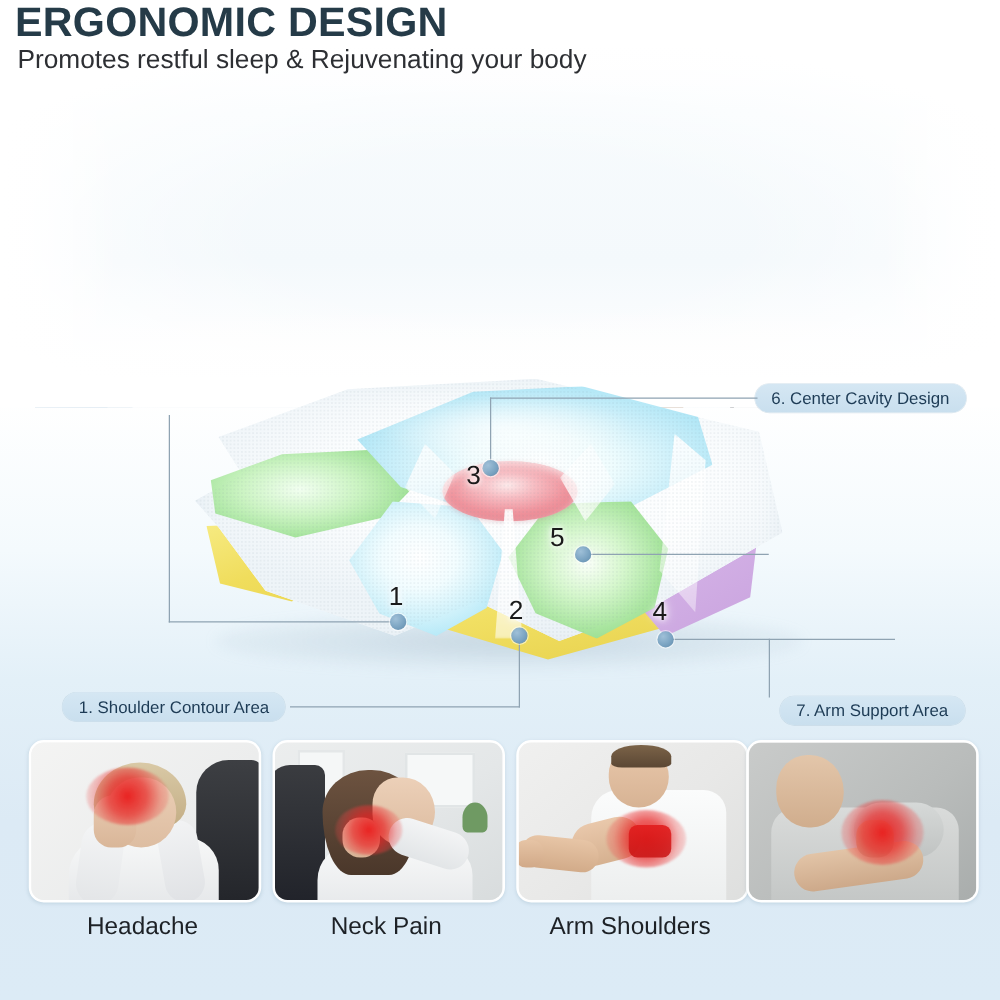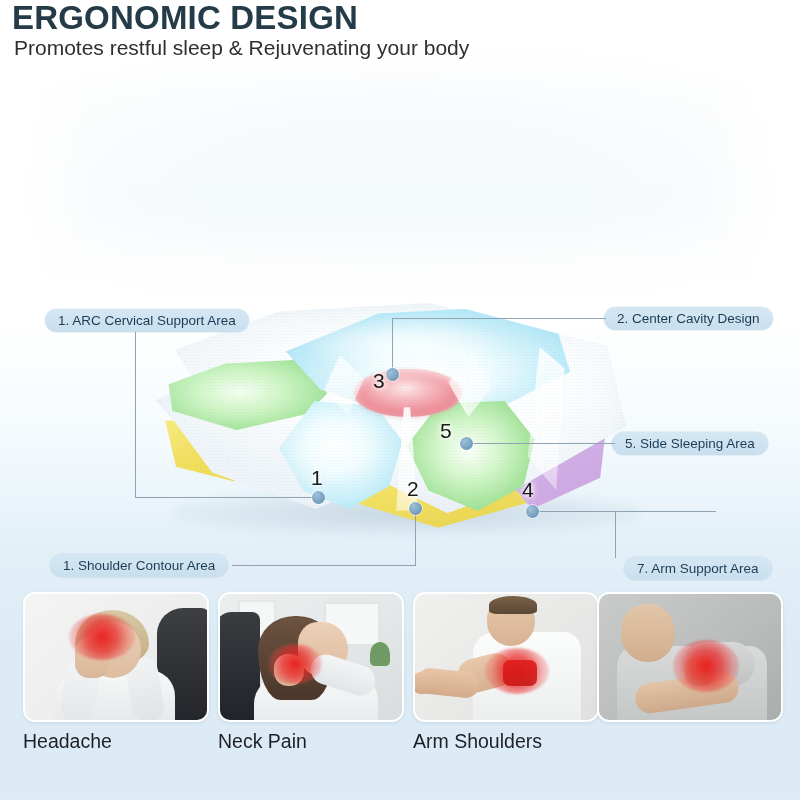--- a/index.html
+++ b/index.html
@@ -90,21 +90,21 @@
   
   #cards{position:absolute;left:0;top:592px;width:800px;height:208px;z-index:30;}
   .card{
     position:absolute;top:0;width:182px;height:126px;
     border-radius:12px;background:#f2f3f3;overflow:hidden;
     border:2.5px solid #ffffff;
     box-shadow:0 1px 3px rgba(90,125,150,.18);
   }
   .card .ph{position:absolute;inset:0;overflow:hidden;}
   .card-label{
-    position:absolute;top:138px;width:182px;text-align:left;
+    position:absolute;top:138px;width:182px;text-align:center;
     font-size:19.5px;color:#1d2126;
   }
   .pain{
     position:absolute;border-radius:50%;
     background:radial-gradient(circle,rgba(233,26,26,.95) 0%,rgba(232,40,40,.72) 38%,rgba(236,70,70,.34) 66%,rgba(240,110,110,0) 100%);
     filter:blur(1px);
   }
   .sil{position:absolute;}
   .skin{background:#e4c3ad;}
   .skin2{background:#dcb79f;}
@@ -286,45 +286,43 @@
                   clip-path:polygon(26% 4%,58% 0%,96% 20%,100% 58%,78% 86%,62% 99%,48% 84%,34% 97%,12% 80%,4% 56%,0% 46%,8% 36%,4% 22%);"></div>
 
       <div class="pz" style="left:150px;top:20px;width:210px;height:56px;border-radius:50%;
                   background:radial-gradient(ellipse,rgba(255,255,255,.75) 0%,rgba(255,255,255,0) 70%);
                   filter:blur(4px);"></div>
     </div>
   </div>
 
   <div id="callouts">
 
-    <div class="pill" style="left:45px;top:309px;">1. ARC Cervical Support Area</div>
     <div class="conn v" style="left:135px;top:332px;height:166px;"></div>
     <div class="conn h" style="left:135px;top:497px;width:182px;"></div>
     <div class="dot" style="left:312px;top:491px;"></div>
     <div class="num" style="left:311px;top:466px;">1</div>
 
     <div class="pill" style="left:50px;top:554px;">1. Shoulder Contour Area</div>
     <div class="conn h" style="left:232px;top:565px;width:184px;"></div>
     <div class="conn v" style="left:415px;top:509px;height:57px;"></div>
     <div class="dot" style="left:409px;top:502px;"></div>
     <div class="num" style="left:407px;top:477px;">2</div>
 
-    <div class="pill" style="left:604px;top:307px;">2. Center Cavity Design</div>
+    <div class="pill" style="left:604px;top:307px;">6. Center Cavity Design</div>
     <div class="conn h" style="left:392px;top:318px;width:214px;"></div>
     <div class="conn v" style="left:392px;top:318px;height:55px;"></div>
     <div class="dot" style="left:386px;top:368px;"></div>
     <div class="num" style="left:373px;top:369px;">3</div>
 
     <div class="pill" style="left:624px;top:557px;">7. Arm Support Area</div>
     <div class="conn h" style="left:536px;top:511px;width:180px;"></div>
     <div class="conn v" style="left:615px;top:511px;height:47px;"></div>
     <div class="dot" style="left:526px;top:505px;"></div>
     <div class="num" style="left:522px;top:478px;">4</div>
 
-    <div class="pill" style="left:612px;top:432px;">5. Side Sleeping Area</div>
     <div class="conn h" style="left:467px;top:443px;width:148px;"></div>
     <div class="dot" style="left:460px;top:437px;"></div>
     <div class="num" style="left:440px;top:419px;">5</div>
   </div>
 
   <div id="cards">
 
     <div class="card" style="left:23px;">
       <div class="ph" style="background:linear-gradient(140deg,#f4f4f3 0%,#eceded 58%,#e2e4e5 100%);">
         <div class="sil" style="right:-4px;top:14px;width:54px;height:116px;border-radius:26px 10px 0 0;background:linear-gradient(180deg,#3d3f43,#23252a);"></div>

